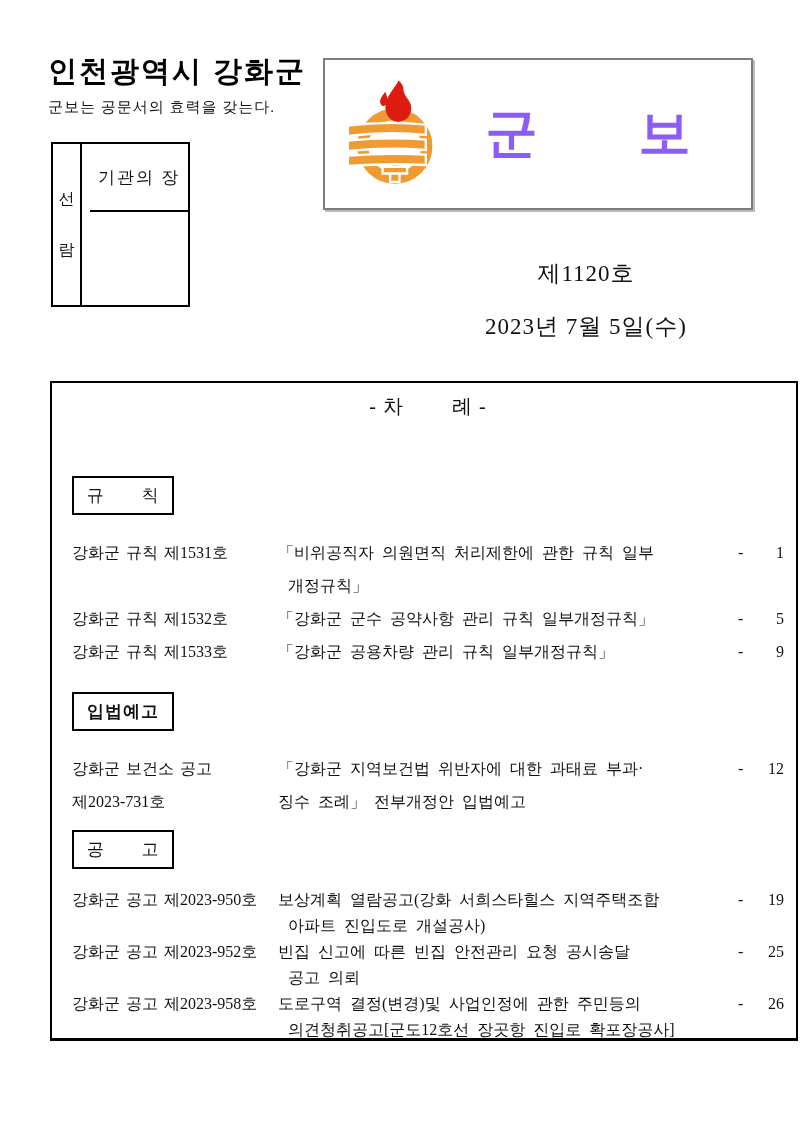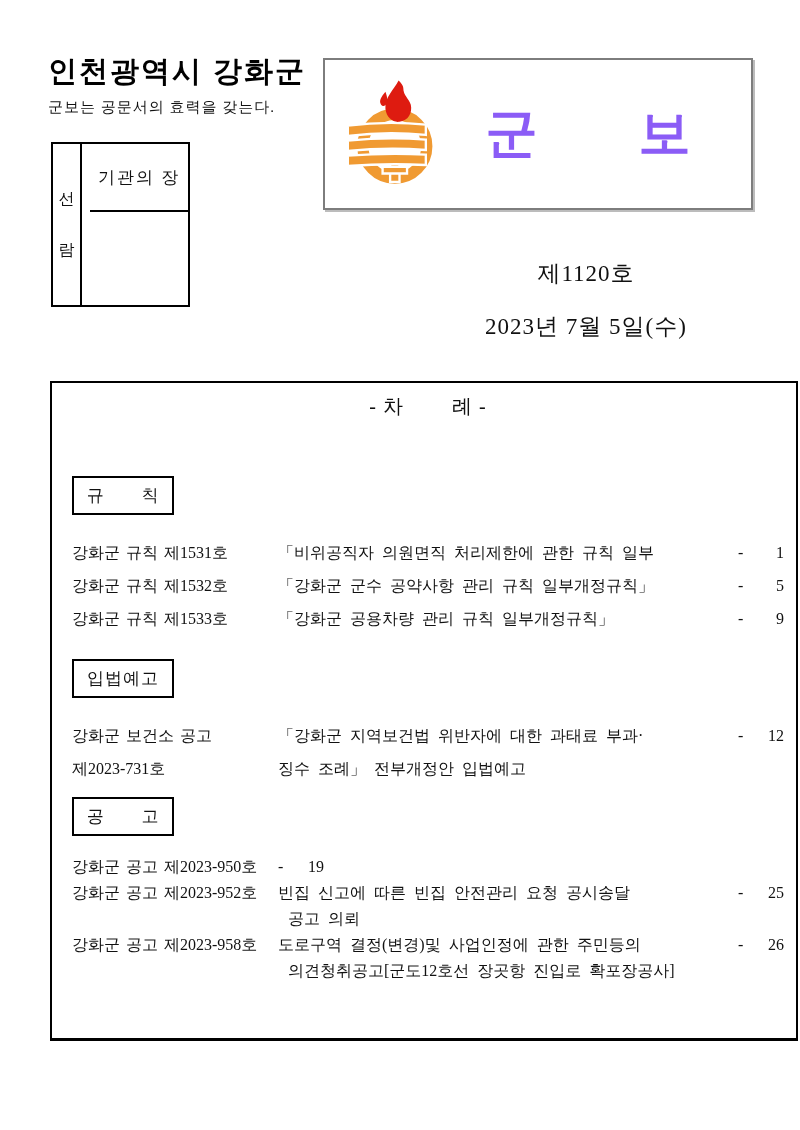--- a/index.html
+++ b/index.html
@@ -77,21 +77,21 @@
   }
   .toc-title {
     text-align: center; font-size: 20px; white-space: pre; letter-spacing: 1px;
   }
   .section-label {
     width: 102px; border: 2px solid #000;
     padding: 6px 0; text-align: center;
     font-size: 17px; white-space: pre; letter-spacing: 1px;
   }
   .s1 .section-label { margin-top: 56px; }
-  .s2 .section-label { margin-top: 24px; }
+  .s2 .section-label { margin-top: 24px; font-weight: bold; }
   .s3 .section-label { margin-top: 12px; }
   .entries { margin-top: 21px; }
   .s3 .entries { margin-top: 18px; }
   .entry { display: flex; font-size: 16px; line-height: 33px; }
   .s3 .entry { line-height: 26px; }
   .e-doc { width: 206px; flex: none; white-space: nowrap; word-spacing: 2px; }
   .e-title { flex: 1; word-spacing: 4px; }
   .e-title div { white-space: nowrap; }
   .e-title .wrap { padding-left: 10px; }
   .e-page {
@@ -144,20 +144,21 @@
 
   <div class="section s1">
     <div class="section-label">규       칙</div>
     <div class="entries">
       <div class="entry">
         <div class="e-doc">
             <div>강화군 규칙 제1531호</div>
           </div>
         <div class="e-title">
           <div>「비위공직자 의원면직 처리제한에 관한 규칙 일부</div>
+          <div class="wrap">개정규칙」</div>
         </div>
         <div class="e-page">
           <span>-</span>
           <span>1</span>
         </div>
       </div>
       <div class="entry">
         <div class="e-doc">
             <div>강화군 규칙 제1532호</div>
           </div>
@@ -204,20 +205,24 @@
     </div>
   </div>
 
   <div class="section s3">
     <div class="section-label">공       고</div>
     <div class="entries">
       <div class="entry">
         <div class="e-doc">
             <div>강화군 공고 제2023-950호</div>
           </div>
+        <div class="e-title">
+          <div>보상계획 열람공고(강화 서희스타힐스 지역주택조합</div>
+          <div class="wrap">아파트 진입도로 개설공사)</div>
+        </div>
         <div class="e-page">
           <span>-</span>
           <span>19</span>
         </div>
       </div>
       <div class="entry">
         <div class="e-doc">
             <div>강화군 공고 제2023-952호</div>
           </div>
         <div class="e-title">

